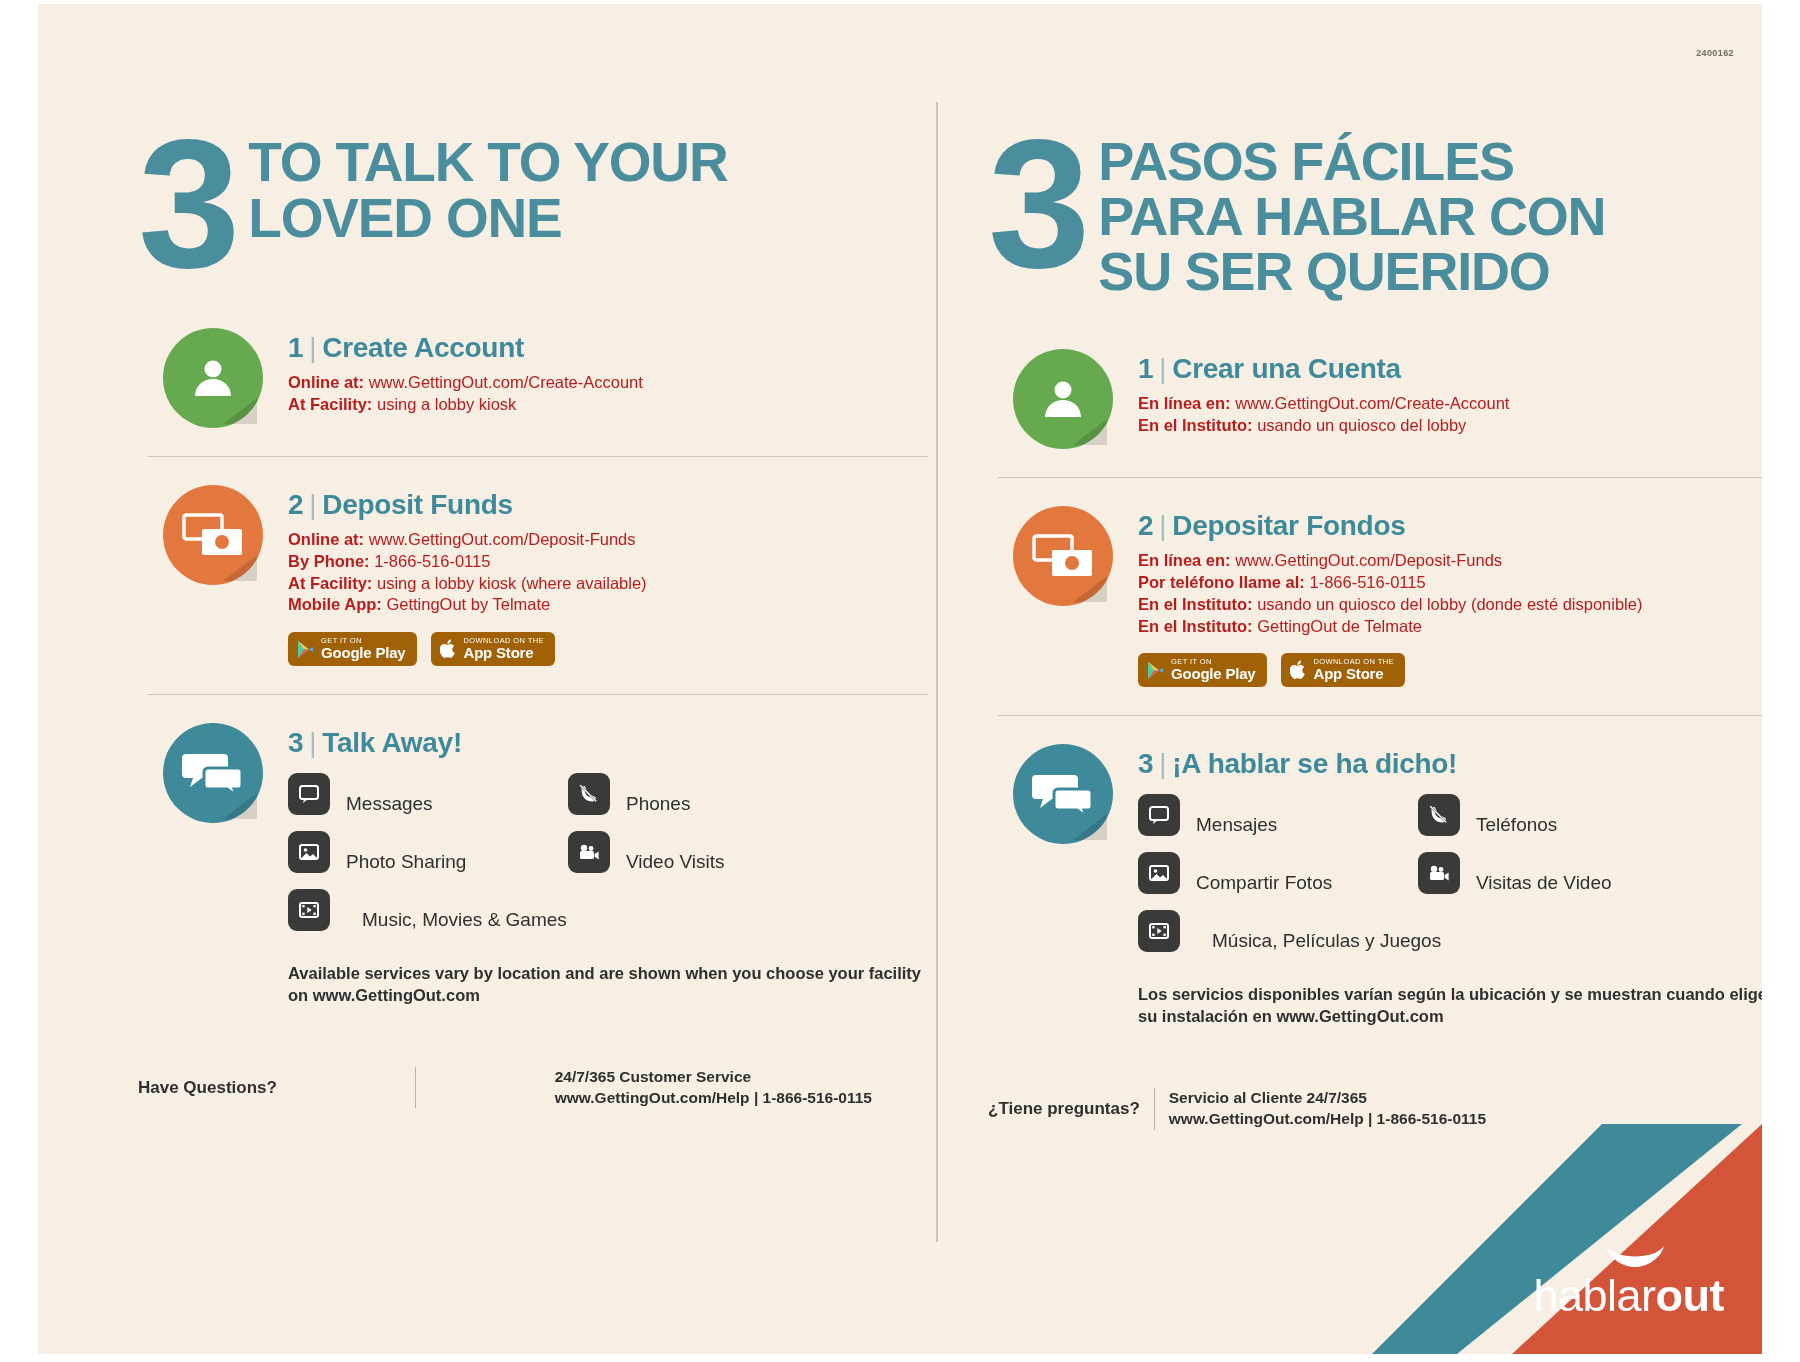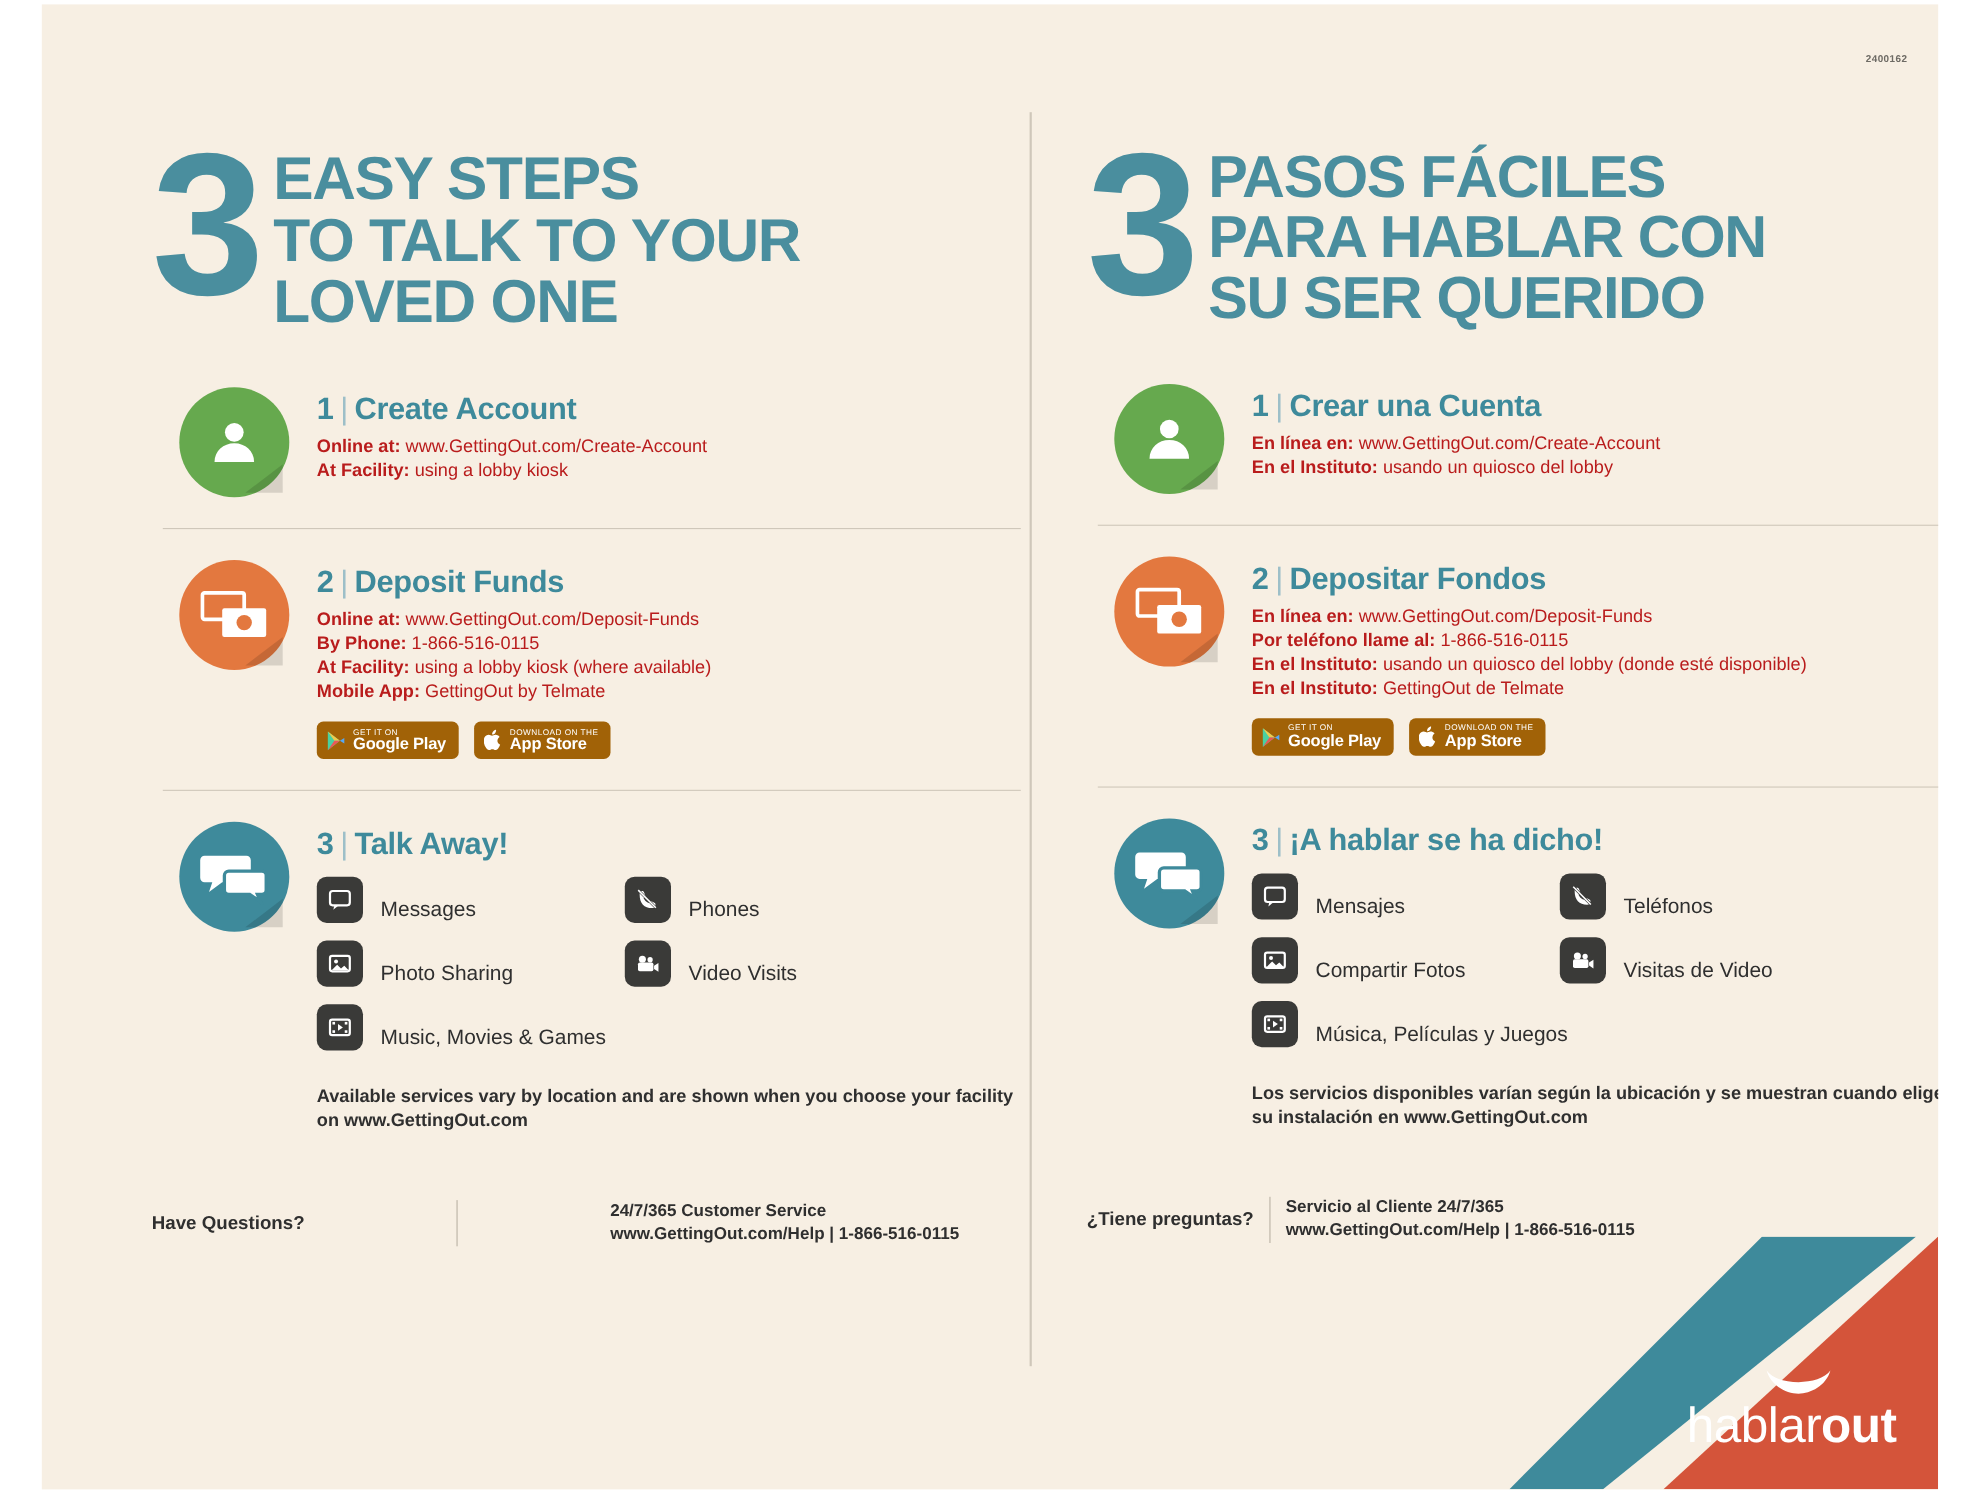--- a/index.html
+++ b/index.html
@@ -165,21 +165,21 @@
     display: flex;
     flex-wrap: wrap;
     width: 560px;
   }
   .service {
     display: flex;
     align-items: flex-end;
     width: 50%;
     margin-bottom: 16px;
   }
-  .service.wide { width: 100%; }
+  .service.wide { width: 100%; gap: 16px; }
   .svc-icon {
     width: 42px;
     height: 42px;
     border-radius: 9px;
     background: #3a3a38;
     display: flex;
     align-items: center;
     justify-content: center;
     flex: 0 0 42px;
   }
@@ -250,21 +250,20 @@
   <div class="sheet">
 
     <div class="doc-code">2400162</div>
     <div class="divider-vert"></div>
 
     <div class="col col-left">
 
       <div class="headline">
         <div class="big-three">3</div>
         <div class="headline-text">
-          <span class="ln">EASY STEPS</span>
           <span class="ln">TO TALK TO YOUR</span>
           <span class="ln">LOVED ONE</span>
         </div>
       </div>
 
       <div class="steps">
 
         <div class="step">
           <div class="step-icon-wrap">
             <div class="circle green">

